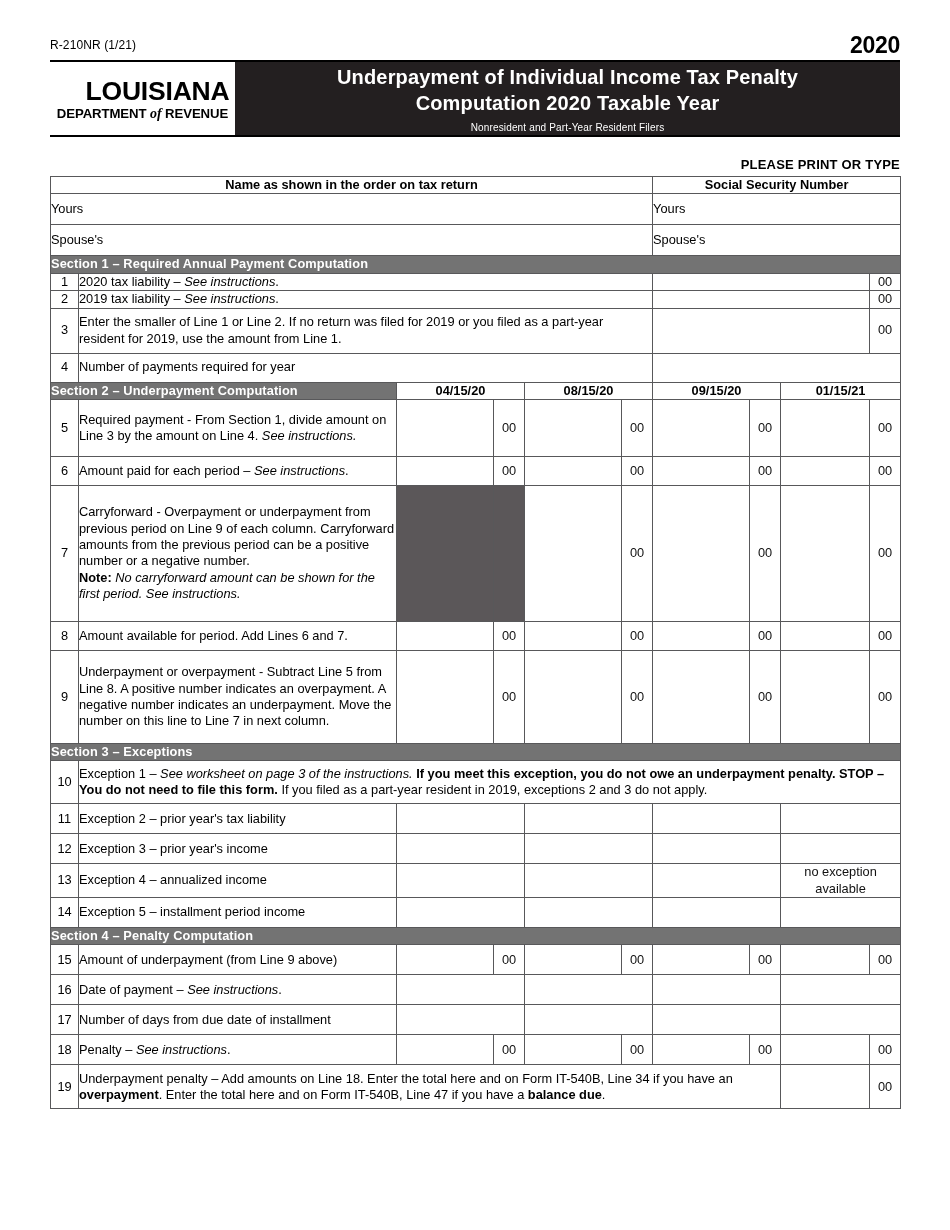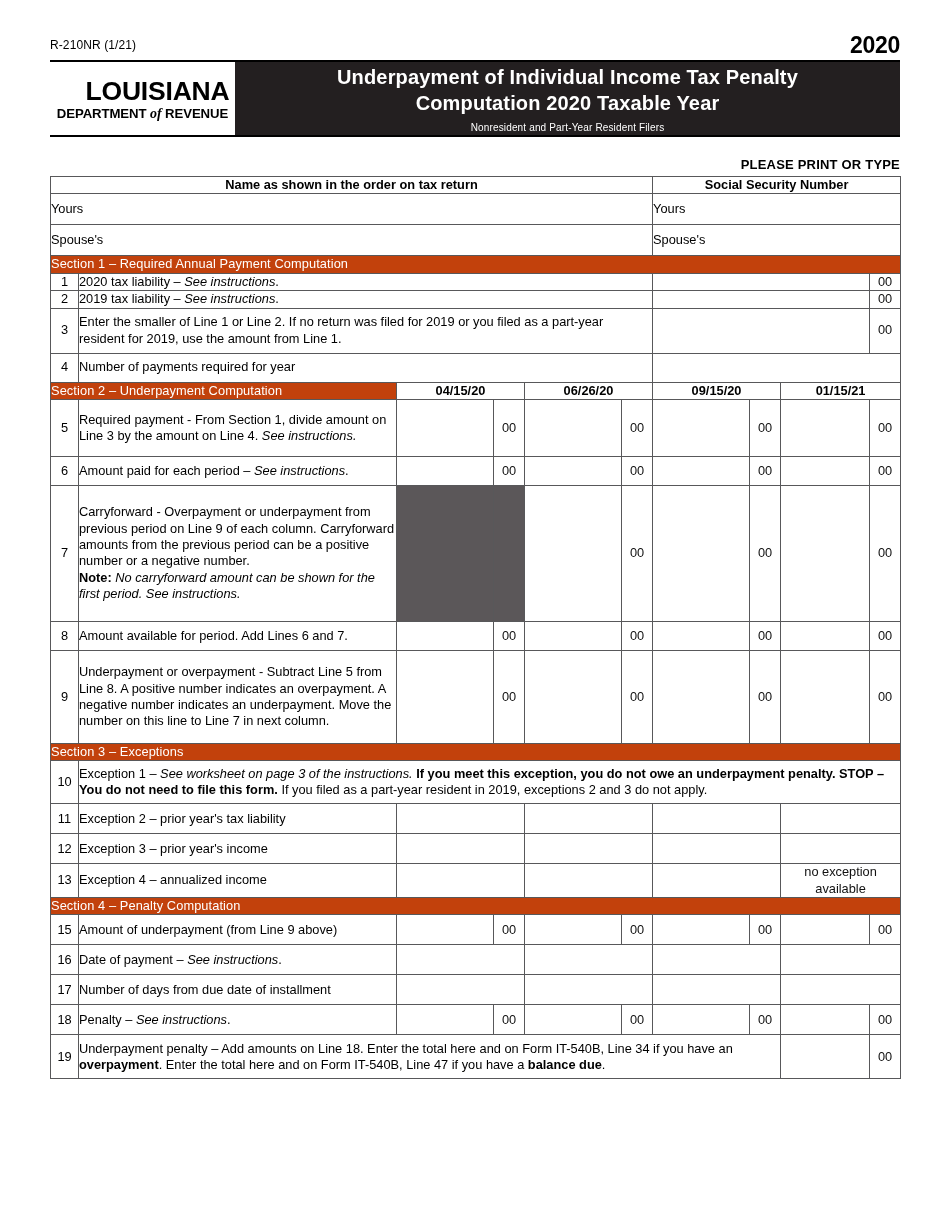--- a/index.html
+++ b/index.html
@@ -152,23 +152,23 @@
     font-size: 12.8px;
     padding: 5px 4px;
   }
   .small-lab {
     font-size: 11.2px;
     padding: 5px 7px;
   }
 
   
   .sec-band {
-    background: #c2410c;
+    background: #737373;
     color: #ffffff;
-    font-weight: normal;
+    font-weight: bold;
     font-size: 14px;
     padding: 5px 10px;
     letter-spacing: 0.1px;
   }
 
   .rownum {
     text-align: center;
     font-size: 13px;
     width: 28px;
   }
@@ -283,21 +283,21 @@
 
     <tr>
       <td class="rownum">4</td>
       <td class="desc" colspan="5" style="height:28px">Number of payments required for year</td>
       <td class="amount" colspan="4"></td>
     </tr>
 
     <tr class="thick">
       <td class="sec-band" colspan="2">Section 2 – Underpayment Computation</td>
       <td class="per-hdr" colspan="2">04/15/20</td>
-      <td class="per-hdr" colspan="2">06/26/20</td>
+      <td class="per-hdr" colspan="2">08/15/20</td>
       <td class="per-hdr" colspan="2">09/15/20</td>
       <td class="per-hdr" colspan="2">01/15/21</td>
     </tr>
 
     <tr>
       <td class="rownum">5</td>
       <td class="desc" style="height:56px"><span>Required payment - From Section 1, divide amount on Line 3 by the amount on Line 4. </span><i>See instructions.</i></td>
       <td class="amount"></td>
       <td class="cents">00</td>
       <td class="amount"></td>
@@ -389,20 +389,28 @@
 
     <tr>
       <td class="rownum">13</td>
       <td class="desc" style="height:31px">Exception 4 – annualized income</td>
       <td class="amount" colspan="2"></td>
       <td class="amount" colspan="2"></td>
       <td class="amount" colspan="2"></td>
       <td class="noexc" colspan="2">no exception available</td>
     </tr>
 
+    <tr>
+      <td class="rownum">14</td>
+      <td class="desc" style="height:29px">Exception 5 – installment period income</td>
+      <td class="amount" colspan="2"></td>
+      <td class="amount" colspan="2"></td>
+      <td class="amount" colspan="2"></td>
+      <td class="amount" colspan="2"></td>
+    </tr>
 
     <tr class="thick">
       <td class="sec-band" colspan="10">Section 4 – Penalty Computation</td>
     </tr>
 
     <tr>
       <td class="rownum">15</td>
       <td class="desc" style="height:29px">Amount of underpayment (from Line 9 above)</td>
       <td class="amount"></td>
       <td class="cents">00</td>

